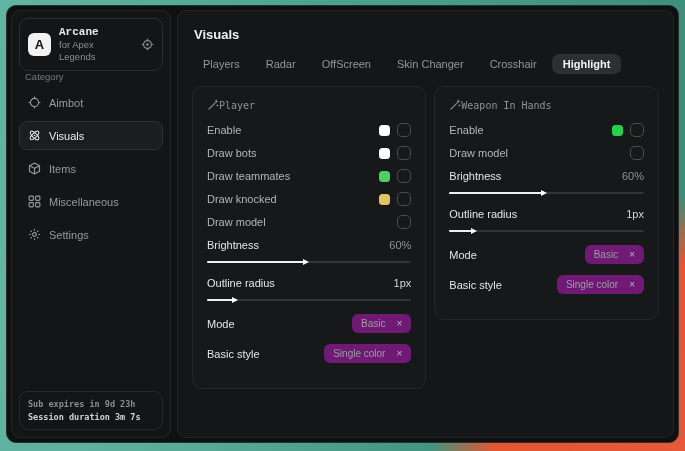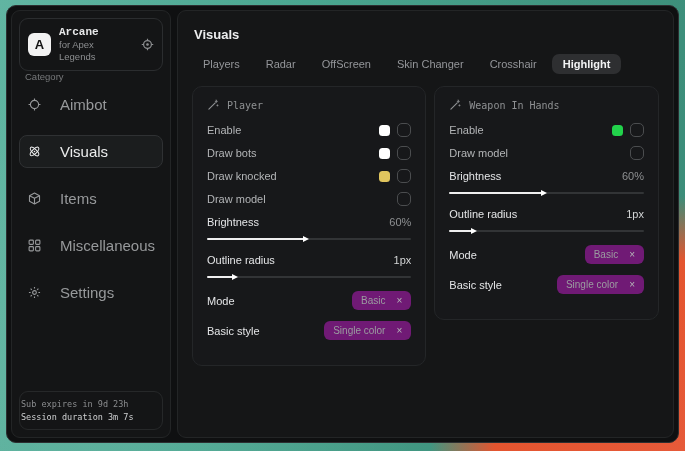--- a/index.html
+++ b/index.html
@@ -32,30 +32,31 @@
     color: #111; font-weight: bold; font-size: 13px;
     display: flex; align-items: center; justify-content: center; flex: 0 0 23px;
   }
   .app-name { font-size: 11px; font-weight: bold; color: #e8e9ea; line-height: 13px; font-family: Liberation Mono, monospace; }
   .app-sub  { font-size: 9.5px; color: #8d8f91; line-height: 12px; }
   .side-header .spacer { flex: 1; }
   .hdr-ico { color: #8d8f91; flex: 0 0 auto; display: flex; }
   .cat-label { font-size: 9.5px; color: #77797b; margin: 0 6px 4px 6px; }
   .nav { display: flex; flex-direction: column; margin-top: 2px; }
   .nav-item {
-    display: flex; align-items: center; gap: 19px; padding: 7px 8px;
-    border: 1px solid transparent; border-radius: 8px; margin-bottom: 14px;
-    font-size: 15px; color: #97999b; cursor: default;
+    display: flex; align-items: center; gap: 8px; padding: 7px 8px;
+    border: 1px solid transparent; border-radius: 8px; margin-bottom: 4px;
+    font-size: 11px; color: #97999b; cursor: default;
   }
   .nav-item.sel { background: #1b1d1e; border-color: #2f3133; color: #eceded; }
   .nav-item .ico { width: 13px; display: flex; justify-content: center; color: inherit; }
   .side-footer {
     position: absolute; left: 7px; right: 7px; bottom: 7px;
-    border: 1px solid #262829; border-radius: 9px; padding: 7px 1px;
+    border: 1px solid #262829; border-radius: 9px; padding: 7px 8px;
     font-family: "DejaVu Sans Mono", monospace;
+    font-weight: bold;
   }
   .side-footer .l1 { font-size: 8.5px; color: #8b8d8f; margin-bottom: 3px; }
   .side-footer .l2 { font-size: 8.5px; color: #cfd1d2; }
   
   .main {
     flex: 1; background: #151617; border: 1px solid #232526; border-radius: 9px;
     padding: 12px 14px; overflow: hidden;
   }
   .main-title { font-size: 13px; font-weight: bold; color: #ecedee; margin: 4px 0 12px 2px; }
   .tabs { display: flex; align-items: center; gap: 4px; margin-bottom: 12px; }
@@ -63,21 +64,21 @@
     font-size: 11px; color: #94969a; padding: 4px 11px; border-radius: 7px; cursor: default;
     white-space: nowrap;
   }
   .tab.sel { background: #2e2f31; color: #f2f3f4; font-weight: bold; }
   .panels { display: flex; align-items: flex-start; gap: 8px; }
   .panel {
     background: #17181a; border: 1px solid #242628; border-radius: 10px;
     padding: 12px 14px 14px 14px;
   }
   .panel-hd {
-    display: flex; align-items: center; gap: 8px; margin-bottom: 12px;
+    display: flex; align-items: center; gap: 0; margin-bottom: 12px;
     font-family: "DejaVu Sans Mono", monospace; font-size: 10px; color: #8f9193;
   }
   .row { display: flex; align-items: center; justify-content: space-between; margin-bottom: 9px; min-height: 14px; }
   .row-label { font-size: 11px; color: #b3b5b7; }
   .row-label.strong { color: #e4e5e7; font-weight: normal; }
   .rright { display: flex; align-items: center; gap: 7px; }
   .swatch { width: 11px; height: 11px; border-radius: 3.5px; }
   .checkbox { width: 14px; height: 14px; border: 1.5px solid #4b4d4f; border-radius: 5px; background: transparent; }
   .slider-val { font-size: 11px; }
   .slider-val.muted { color: #8e9092; }
@@ -207,20 +208,27 @@
             </div>
           </div>
           <div class="row">
             <span class="row-label">Draw bots</span>
             <div class="rright">
               <span class="swatch" style="background: rgb(255, 255, 255);"></span>
               <span class="checkbox"></span>
             </div>
           </div>
           <div class="row">
+            <span class="row-label">Draw teammates</span>
+            <div class="rright">
+              <span class="swatch" style="background: rgb(75, 209, 102);"></span>
+              <span class="checkbox"></span>
+            </div>
+          </div>
+          <div class="row">
             <span class="row-label">Draw knocked</span>
             <div class="rright">
               <span class="swatch" style="background: rgb(224, 197, 94);"></span>
               <span class="checkbox"></span>
             </div>
           </div>
           <div class="row">
             <span class="row-label">Draw model</span>
             <div class="rright">
               <span class="checkbox"></span>

